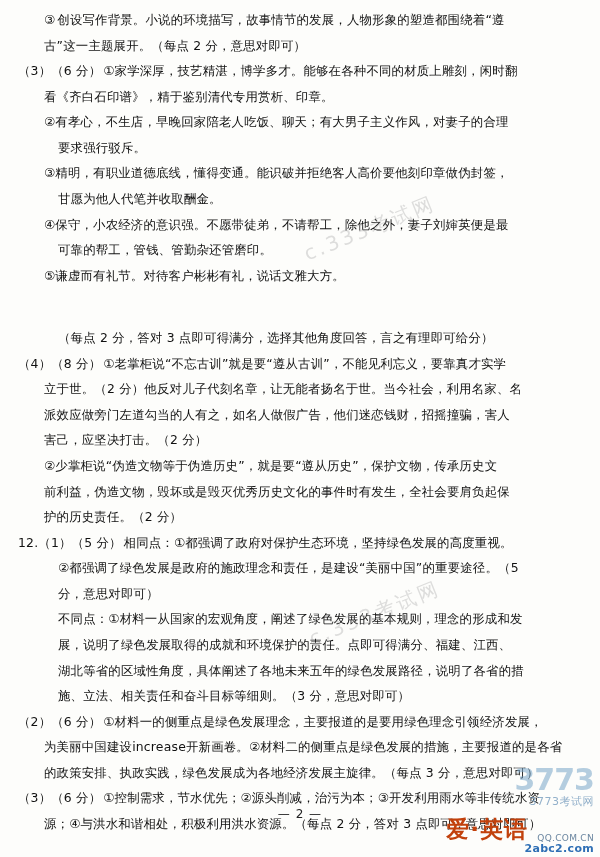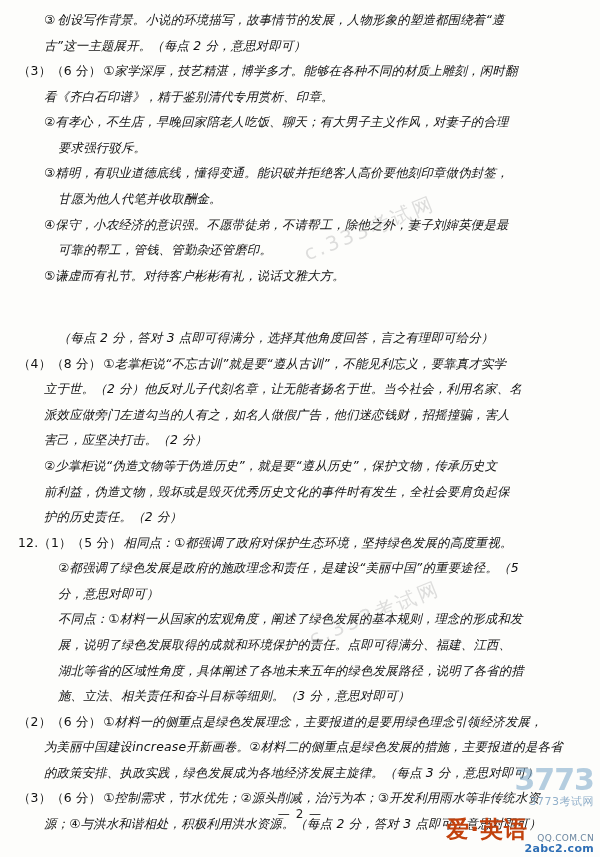--- a/index.html
+++ b/index.html
@@ -38,21 +38,20 @@
     align-items: flex-start;
   }
   .label {
     flex: 0 0 auto;
     white-space: nowrap;
     padding-right: 2px;
   }
   .body {
     flex: 1 1 auto;
     text-align: justify;
-    font-style: italic;
   }
   .indent-1 { padding-left: 26px; }
   .indent-2 { padding-left: 40px; }
   .note {
     padding-left: 40px;
     margin-top: 38px;
   }
   .pagenum {
     position: absolute;
     left: 0;

